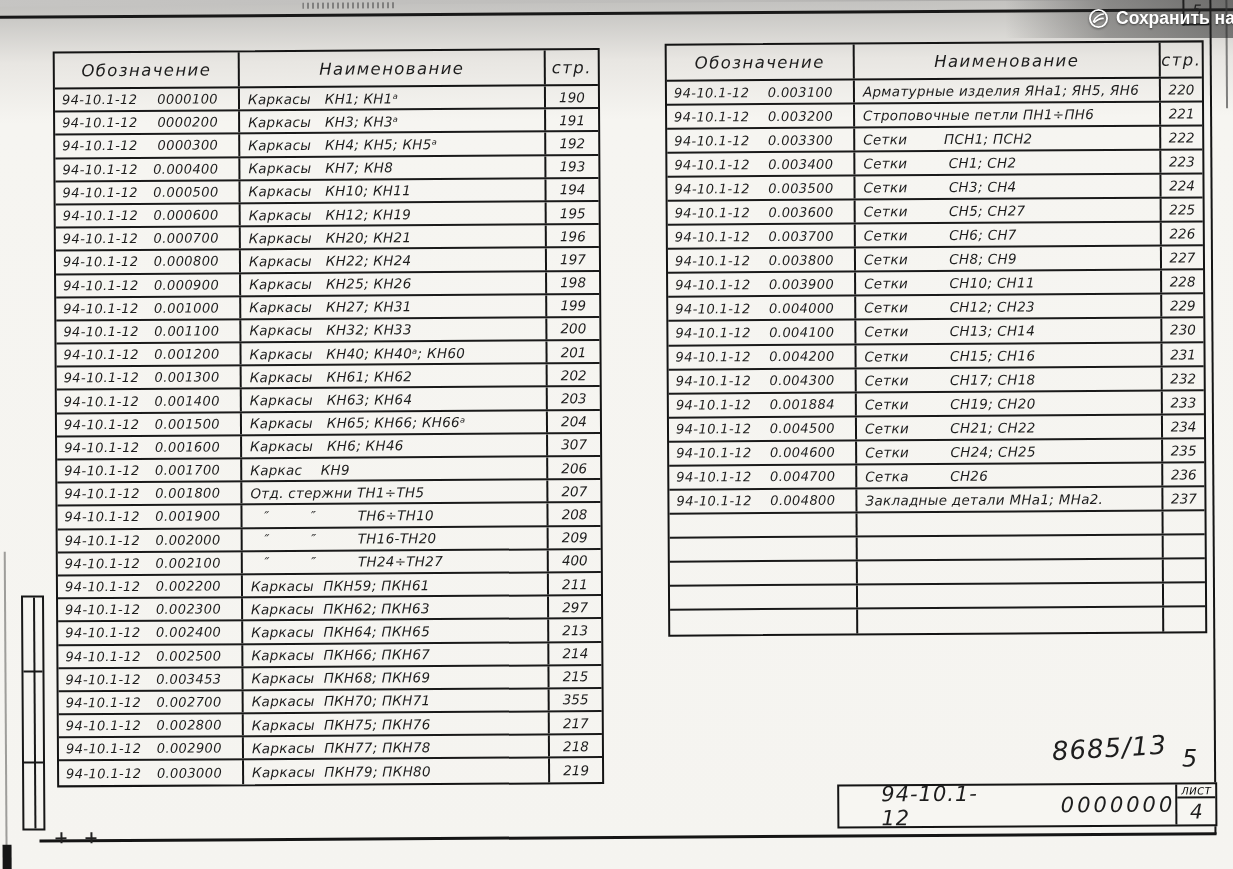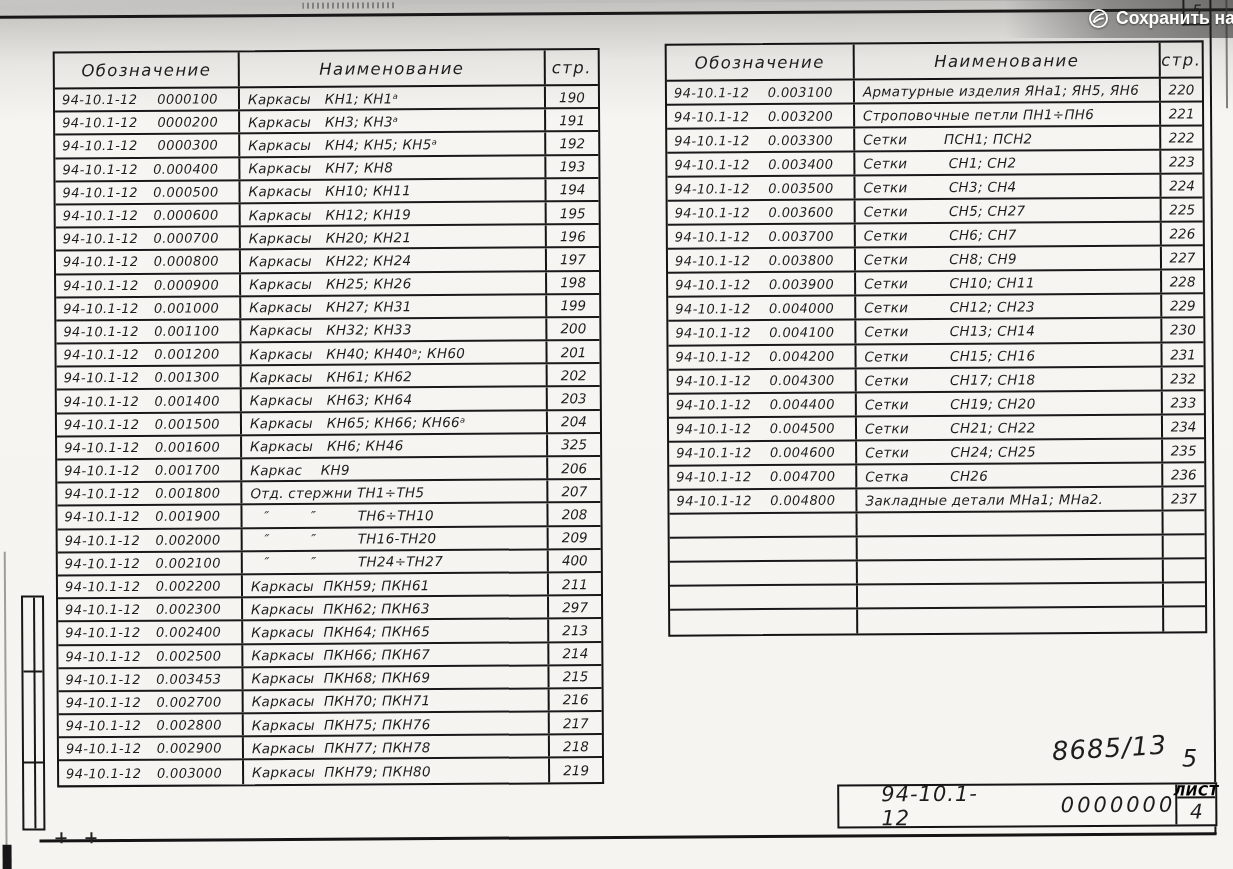--- a/index.html
+++ b/index.html
@@ -67,21 +67,21 @@
   .pcell { display:flex; align-items:center; justify-content:center; font-size:13.5px;text-align:center; }
 
   
   .title-block { position:absolute; left:835px; top:786px; width:380px; height:44px;
     border:2.5px solid #141414; display:flex; background:#f7f6f2; }
   .tb-main { flex:1; display:flex; align-items:center; font-size:21px; letter-spacing:1px; }
   .tb-main .des { margin-left:42px; }
   .tb-main .cod { margin-left:78px; letter-spacing:3px; }
   .tb-side { width:40px; border-left:2.5px solid #141414; display:flex; flex-direction:column; }
   .tb-sheet-label { height:14px; border-bottom:2px solid #141414; display:flex; align-items:center;
-    justify-content:center; font-size:14px; font-weight:bold; font-style:italic; letter-spacing:.5px; }
+    justify-content:center; font-size:10px; font-weight:normal; font-style:italic; letter-spacing:.5px; }
   .tb-sheet-num { flex:1; display:flex; align-items:center; justify-content:center; font-size:20px; }
 
   .hw-inventory { position:absolute; left:1050px; top:736px; font-size:26px; letter-spacing:1px;
     transform:rotate(-3deg); }
   .hw-page { position:absolute; left:1180px; top:748px; font-size:24px; }
   .corner-stamp span { font-size:15px; }
 
   
   .overlay-shadow { position:absolute; left:1005px; top:0; width:228px; height:38px; z-index:5;
     background:linear-gradient(90deg, rgba(40,40,40,0) 0%, rgba(40,40,40,.38) 45%, rgba(35,35,35,.55) 100%); }
@@ -247,21 +247,21 @@
               </div>
               <div class="c c2 ncell hand">Каркасы   КН65; КН66; КН66ᵃ</div>
               <div class="c c3 pcell hand">204</div>
             </div>
             <div class="row">
               <div class="c c1 dcell hand">
                 <span class="code">94-10.1-12</span>
                 <span class="num">0.001600</span>
               </div>
               <div class="c c2 ncell hand">Каркасы   КН6; КН46</div>
-              <div class="c c3 pcell hand">325</div>
+              <div class="c c3 pcell hand">307</div>
             </div>
             <div class="row">
               <div class="c c1 dcell hand">
                 <span class="code">94-10.1-12</span>
                 <span class="num">0.001700</span>
               </div>
               <div class="c c2 ncell hand">Каркас    КН9</div>
               <div class="c c3 pcell hand">206</div>
             </div>
             <div class="row">
@@ -335,21 +335,21 @@
               </div>
               <div class="c c2 ncell hand">Каркасы  ПКН68; ПКН69</div>
               <div class="c c3 pcell hand">215</div>
             </div>
             <div class="row">
               <div class="c c1 dcell hand">
                 <span class="code">94-10.1-12</span>
                 <span class="num">0.002700</span>
               </div>
               <div class="c c2 ncell hand">Каркасы  ПКН70; ПКН71</div>
-              <div class="c c3 pcell hand">216</div>
+              <div class="c c3 pcell hand">355</div>
             </div>
             <div class="row">
               <div class="c c1 dcell hand">
                 <span class="code">94-10.1-12</span>
                 <span class="num">0.002800</span>
               </div>
               <div class="c c2 ncell hand">Каркасы  ПКН75; ПКН76</div>
               <div class="c c3 pcell hand">217</div>
             </div>
             <div class="row">
@@ -479,21 +479,21 @@
               <div class="c c1 dcell hand">
                 <span class="code">94-10.1-12</span>
                 <span class="num">0.004300</span>
               </div>
               <div class="c c2 ncell hand">Сетки         СН17; СН18</div>
               <div class="c c3 pcell hand">232</div>
             </div>
             <div class="row">
               <div class="c c1 dcell hand">
                 <span class="code">94-10.1-12</span>
-                <span class="num">0.004400</span>
+                <span class="num">0.001884</span>
               </div>
               <div class="c c2 ncell hand">Сетки         СН19; СН20</div>
               <div class="c c3 pcell hand">233</div>
             </div>
             <div class="row">
               <div class="c c1 dcell hand">
                 <span class="code">94-10.1-12</span>
                 <span class="num">0.004500</span>
               </div>
               <div class="c c2 ncell hand">Сетки         СН21; СН22</div>

